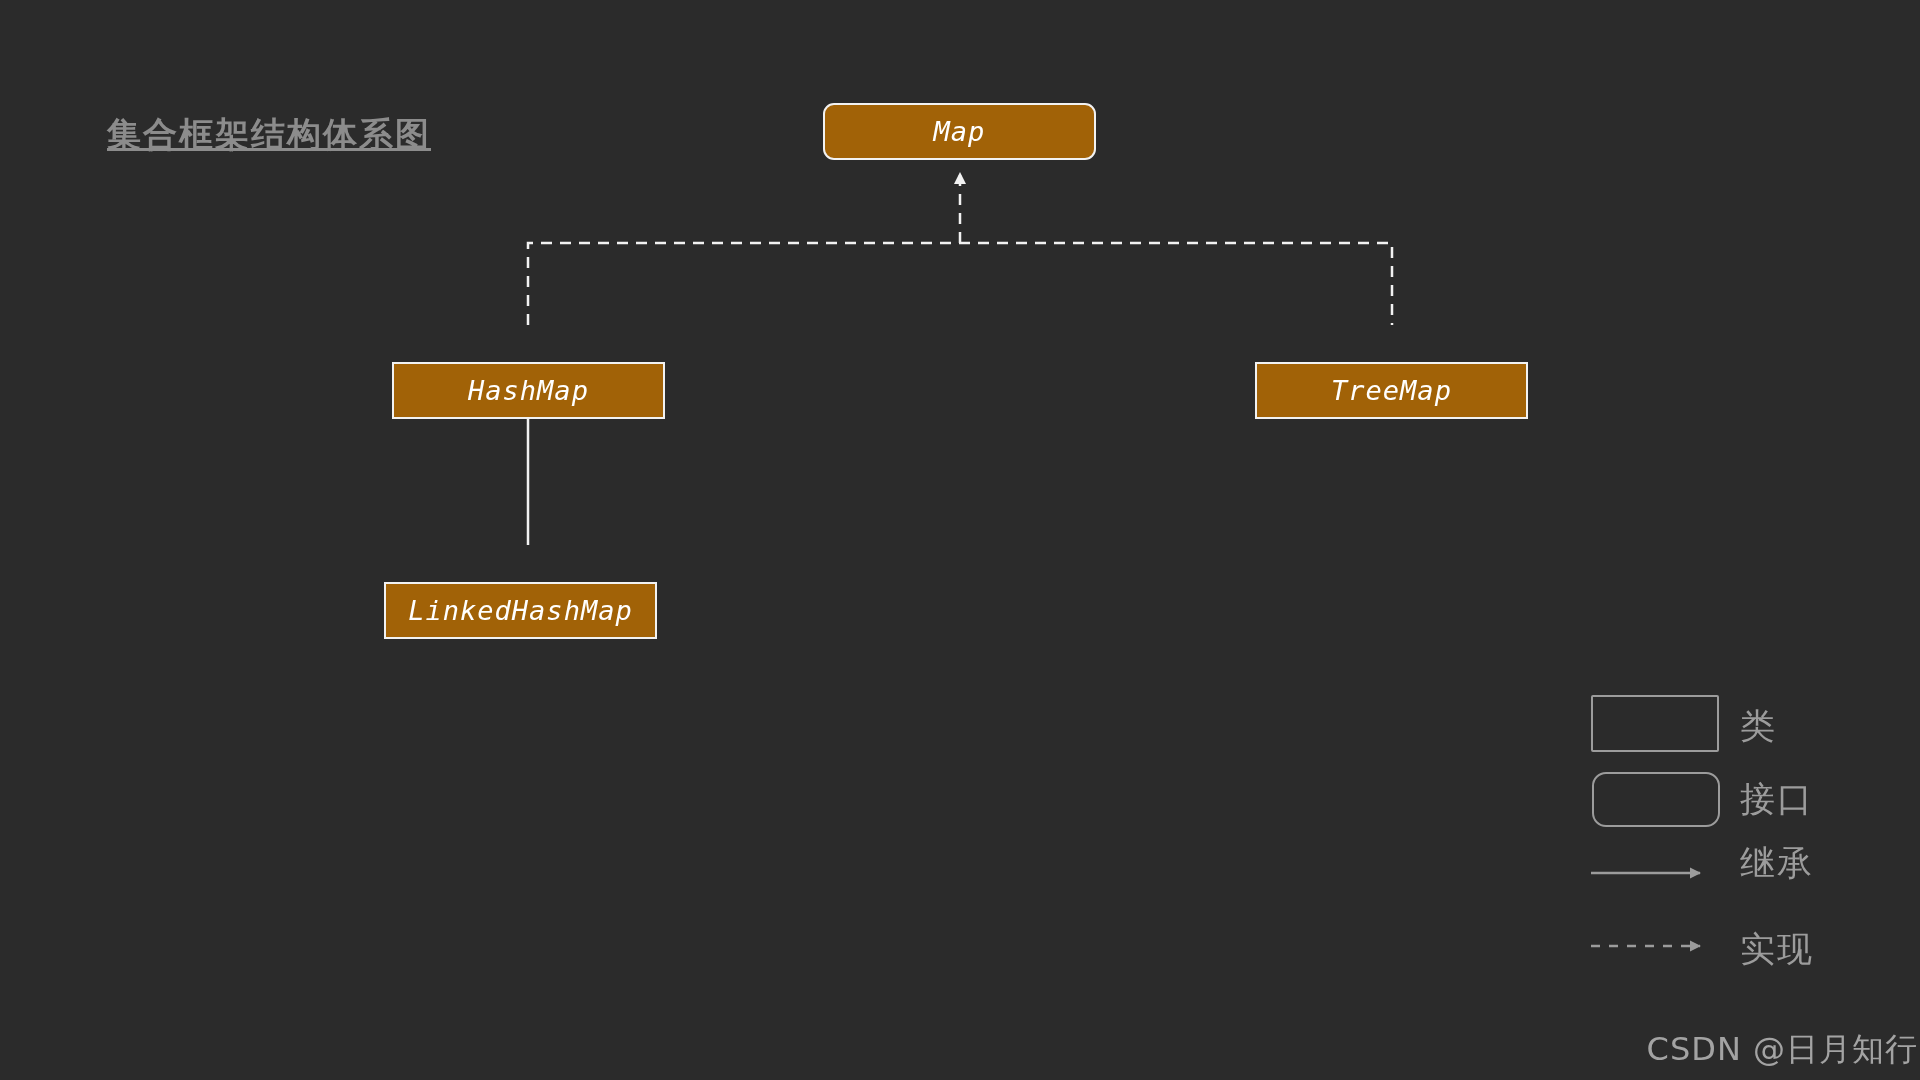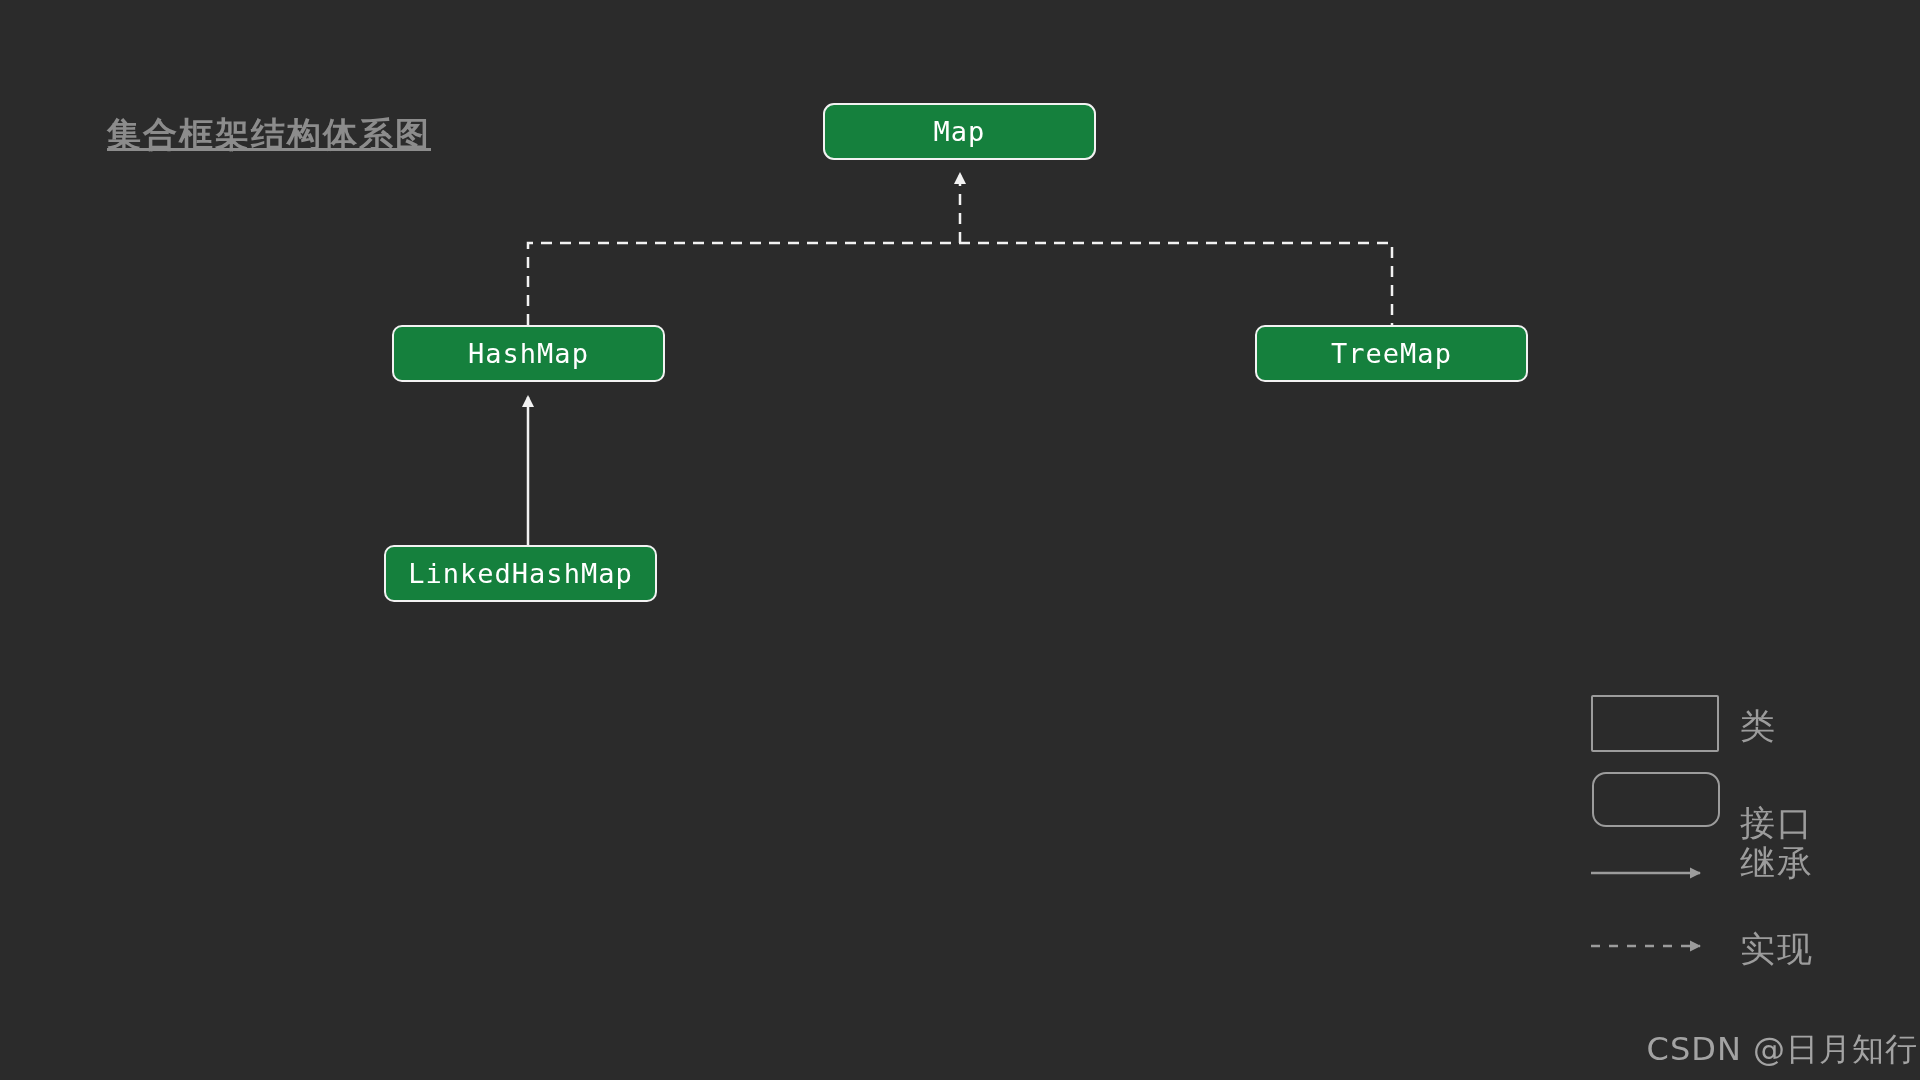--- a/index.html
+++ b/index.html
@@ -30,26 +30,27 @@
   }
   .node {
     position: absolute;
     width: 273px; height: 57px;
     border: 2px solid #f2f2f2;
     display: flex;
     align-items: center;
     justify-content: center;
     color: #ffffff;
     font-family: "DejaVu Sans Mono", monospace;
+    font-style: italic;
     font-size: 27px;
     letter-spacing: 1px;
-    background: #15803d;
+    background: #a16207;
   }
   .node.interface { border-radius: 11px; }
-  .node.class     { border-radius: 10px; }
+  .node.class     { border-radius: 0; margin-top: 37px; }
   #node-map           { left: 823px; top: 103px; }
   #node-hashmap       { left: 392px; top: 325px; }
   #node-treemap       { left: 1255px; top: 325px; text-align: center; }
   #node-linkedhashmap { left: 384px; top: 545px; }
 
   .legend-box {
     position: absolute;
     width: 128px; height: 57px;
     border: 2px solid #9c9c9c;
     background: transparent;
@@ -58,21 +59,21 @@
   #legend-interface-box { left: 1592px; top: 772px; height: 55px; border-radius: 14px; }
   .legend-label {
     position: absolute;
     left: 1740px;
     font-size: 35px;
     color: #9c9c9c;
     line-height: 1;
     letter-spacing: 2px;
   }
   #legend-class-label     { top: 709px; }
-  #legend-interface-label { top: 806px; }
+  #legend-interface-label { top: 782px; }
   #legend-inherit-label   { top: 846px; }
   #legend-implement-label { top: 932px; }
 
   .watermark {
     position: absolute;
     right: 2px; top: 1028px;
     font-size: 32px;
     color: #a3a3a3;
     letter-spacing: 1px;
   }

